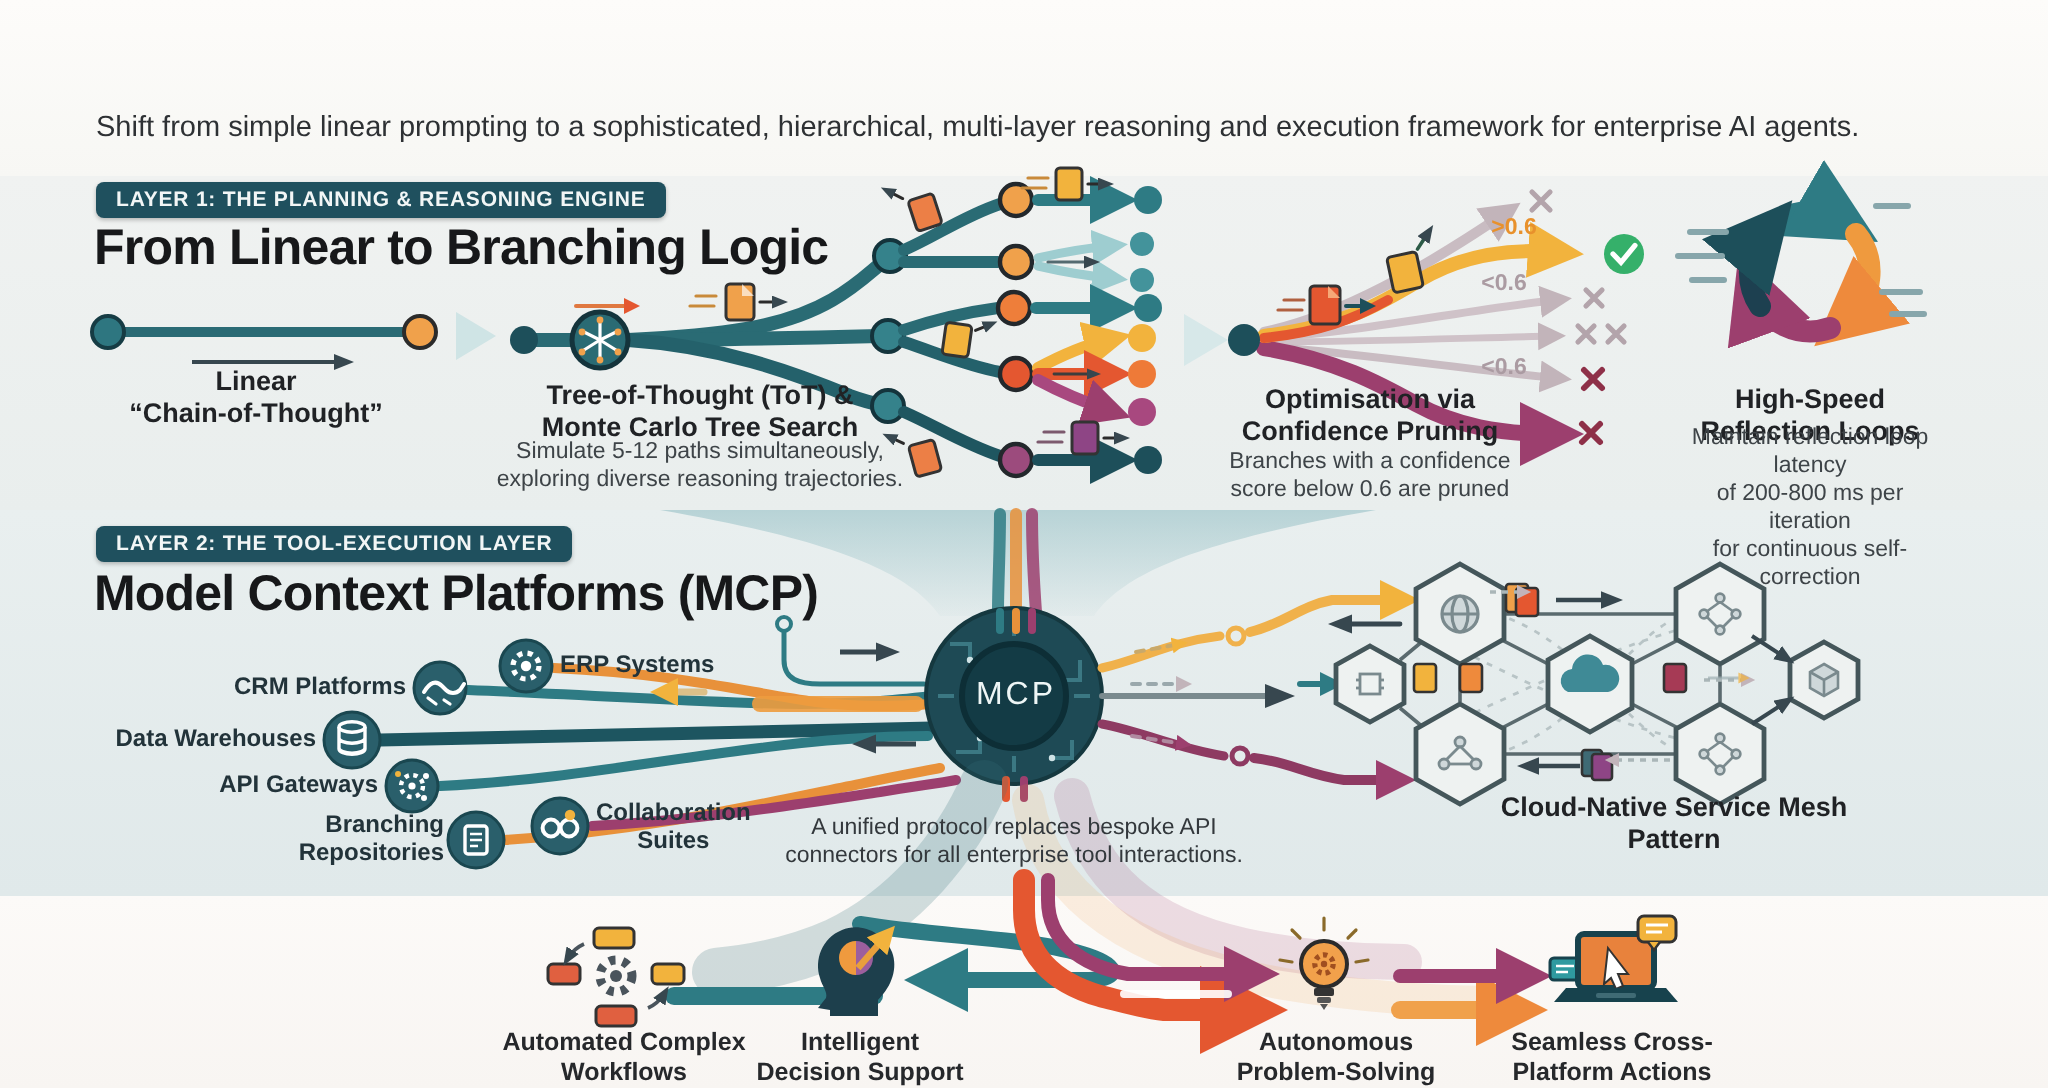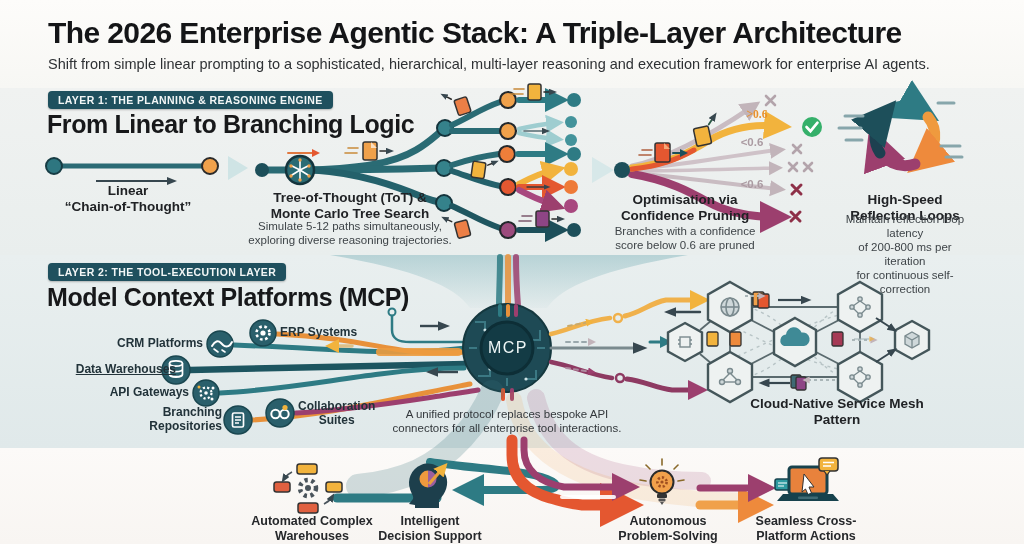--- a/index.html
+++ b/index.html
@@ -15,21 +15,21 @@
   .center{transform:translateX(-50%);text-align:center;}
   .rightal{transform:translateX(-100%);text-align:right;}
   .page-title{font-size:30px;font-weight:700;letter-spacing:-0.6px;color:#141517;}
   .page-sub{font-size:14.5px;color:#2e3134;}
   .badge{font-size:10.5px;font-weight:700;letter-spacing:.4px;color:#f2f6f6;
          background:#1f505e;border-radius:4px;padding:3px 10px;box-shadow:0 1px 2px rgba(0,0,0,.25);}
   .h2{font-size:25px;font-weight:700;letter-spacing:-0.4px;color:#17181a;}
   .dg-title{font-size:13.5px;font-weight:700;line-height:1.18;color:#202225;}
   .dg-desc{font-size:11.5px;line-height:1.22;color:#3e4448;}
   .thresh{font-size:11.5px;font-weight:700;}
-  .keep{color:#e8912c;font-family:Liberation Serif, serif;} .prune{color:#ab9ba2;}
+  .keep{color:#e8912c;} .prune{color:#ab9ba2;}
   .tool-label{font-size:12px;font-weight:700;line-height:1.15;color:#22333a;}
   .hub-label{font-size:16px;font-weight:400;letter-spacing:1.5px;color:#eef6f6;}
   .outcome-label{font-size:12.5px;font-weight:700;line-height:1.2;color:#26282b;}
 </style>
 </head>
 <body>
 
 <div class="canvas">
 
   <div class="band header"></div>
@@ -490,21 +490,20 @@
       <rect x="789" y="467" width="38" height="27" rx="3" fill="#e8823c" stroke="#17424d" stroke-width="3"></rect>
       <path d="M804,474 L814,487 L809,487 L811.5,493 L808,494.5 L805.5,489 L802,492 Z" fill="#ffffff" stroke="#333" stroke-width="1"></path>
       <path d="M783,494 L833,494 L839,501 L777,501 Z" fill="#17424d"></path>
       <rect x="798" y="496.5" width="20" height="2.5" rx="1" fill="#3f6a74"></rect>
       <rect x="819" y="458" width="19" height="13" rx="3" fill="#f2b33d" stroke="#333" stroke-width="1.5"></rect>
       <path d="M824,471 l3,4 l3,-4" fill="#f2b33d" stroke="#333" stroke-width="1.2"></path>
       <path d="M823,462.5 h11 M823,466 h8" stroke="#ffffff" stroke-width="1.4"></path>
     </g>
   </svg>
 
-  <div class="txt page-title" style="left:48px;top:16px;">The 2026 Enterprise Agentic Stack: A Triple-Layer Architecture</div>
   <div class="txt page-sub" style="left:48px;top:56px;">Shift from simple linear prompting to a sophisticated, hierarchical, multi-layer reasoning and execution framework for enterprise AI agents.</div>
 
   <div class="txt badge" style="left:48px;top:91px;">LAYER 1: THE PLANNING &amp; REASONING ENGINE</div>
   <div class="txt dg-title center" style="left:128px;top:183px;">Linear
 “Chain-of-Thought”</div>
 
   <div class="txt h2" style="left:47px;top:110px;">From Linear to Branching Logic</div>
   <div class="txt dg-title center" style="left:350px;top:190px;">Tree-of-Thought (ToT) &amp;
 Monte Carlo Tree Search</div>
   <div class="txt dg-desc center" style="left:350px;top:219px;">Simulate 5-12 paths simultaneously,
@@ -522,35 +521,35 @@
 Reflection Loops</div>
   <div class="txt dg-desc center" style="left:905px;top:212px;">Maintain reflection loop latency
 of 200-800 ms per iteration
 for continuous self-correction</div>
 
   <div class="txt badge" style="left:48px;top:263px;">LAYER 2: THE TOOL-EXECUTION LAYER</div>
   <div class="txt h2" style="left:47px;top:283px;">Model Context Platforms (MCP)</div>
 
   <div class="txt tool-label rightal" style="left:203px;top:337px;">CRM Platforms</div>
   <div class="txt tool-label" style="left:280px;top:326px;">ERP Systems</div>
-  <div class="txt tool-label rightal" style="left:176px;top:363px;text-decoration:underline;">Data Warehouses</div>
+  <div class="txt tool-label rightal" style="left:158px;top:363px;">Data Warehouses</div>
   <div class="txt tool-label rightal" style="left:189px;top:386px;">API Gateways</div>
   <div class="txt tool-label rightal" style="left:222px;top:406px;">Branching
 Repositories</div>
   <div class="txt tool-label" style="left:298px;top:400px;text-align:center;">Collaboration
 Suites</div>
 
   <div class="txt hub-label center" style="left:508px;top:339px;">MCP</div>
   <div class="txt dg-desc center" style="left:507px;top:407px;color:#33383c;">A unified protocol replaces bespoke API
 connectors for all enterprise tool interactions.</div>
 
   <div class="txt dg-title center" style="left:800px;top:396px;margin-left:37px;">Cloud-Native Service Mesh Pattern</div>
 
   <div class="txt outcome-label center" style="left:312px;top:514px;">Automated Complex
-Warehouses</div>
+Workflows</div>
   <div class="txt outcome-label center" style="left:430px;top:514px;">Intelligent
 Decision Support</div>
   <div class="txt outcome-label center" style="left:668px;top:514px;">Autonomous
 Problem-Solving</div>
   <div class="txt outcome-label center" style="left:806px;top:514px;">Seamless Cross-
 Platform Actions</div>
 
 </div>
 
 </body></html>

